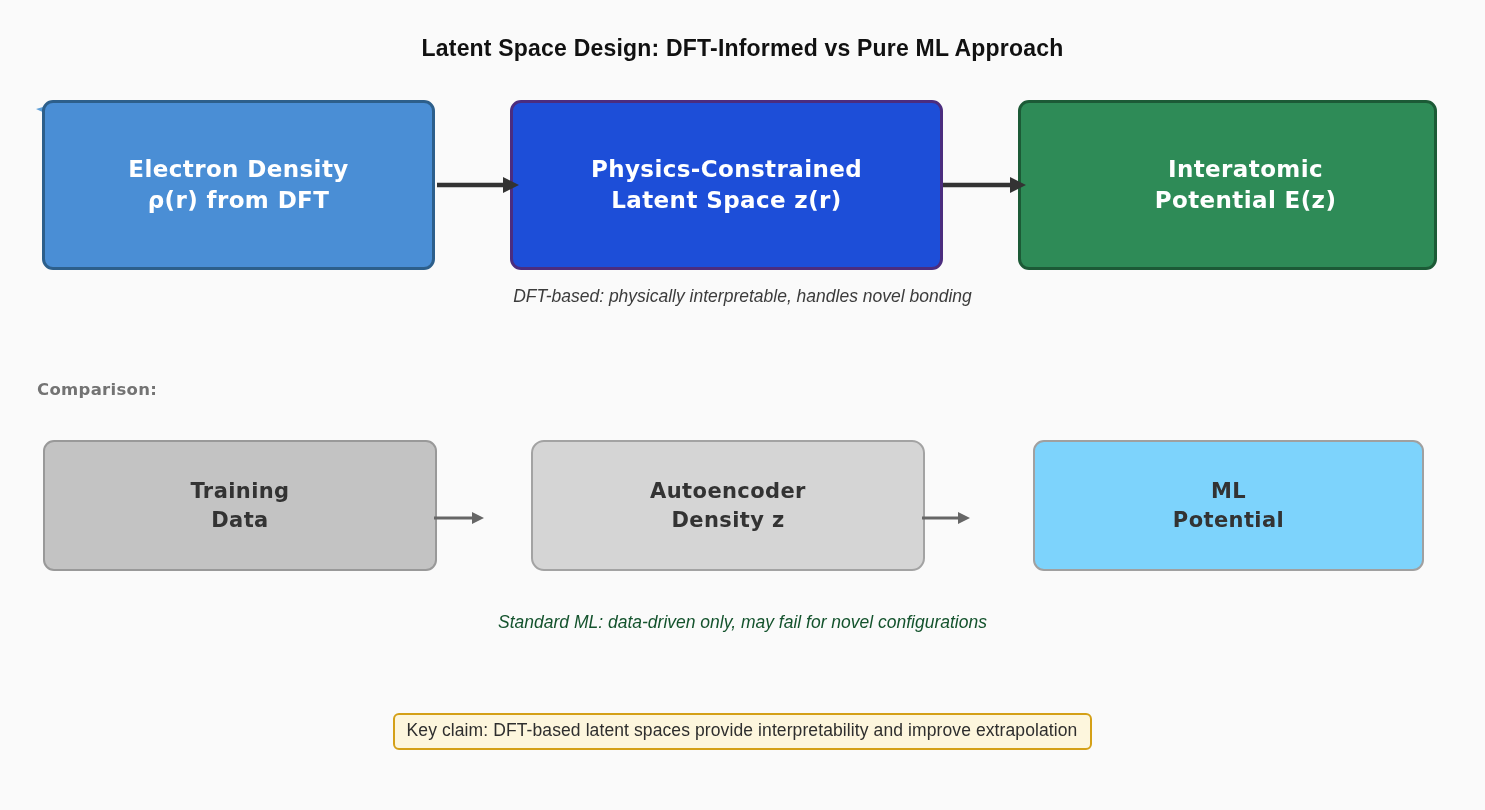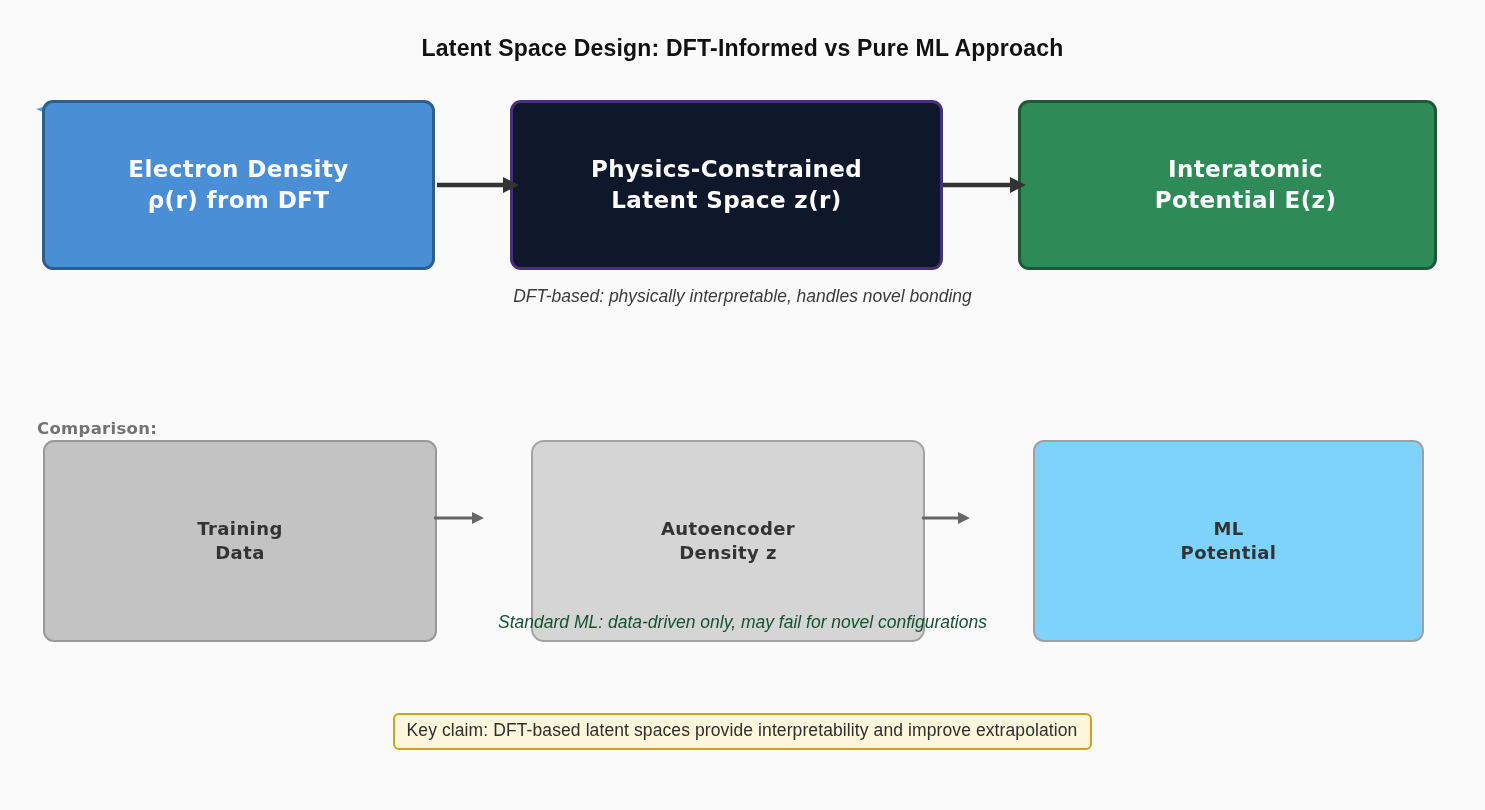--- a/index.html
+++ b/index.html
@@ -38,24 +38,24 @@
     top: 100px;
     height: 170px;
     border-width: 3px;
     color: #ffffff;
     font-size: 23px;
     line-height: 1.35;
     letter-spacing: 0.4px;
   }
   .flow-box.bottom-row {
     top: 440px;
-    height: 202px;
+    height: 131px;
     border-width: 2px;
     color: #333333;
-    font-size: 18px;
+    font-size: 21px;
     line-height: 1.35;
     letter-spacing: 0.4px;
   }
   .caption {
     position: absolute;
     left: 0;
     width: 100%;
     text-align: center;
     font-style: italic;
     font-size: 17.5px;
@@ -64,21 +64,20 @@
   .caption.ml  { top: 612px; color: #14532d; }
   .comparison-label {
     position: absolute;
     left: 37px;
     top: 380px;
     font-family: "DejaVu Sans", sans-serif;
     font-weight: bold;
     font-size: 16.5px;
     color: #737373;
     letter-spacing: 0.3px;
-    margin-top: 39px;
   }
   .key-claim-wrap {
     position: absolute;
     top: 713px;
     left: 0;
     width: 100%;
     display: flex;
     justify-content: center;
   }
   .key-claim {
@@ -114,21 +113,21 @@
     <path d="M36,109 L57,103 L52,113 L55,116 L50,140 L44,139 L47,114 Z" fill="#5e9fd8"></path>
   </svg>
 
   <div class="flow-box top-row" style="left: 42px; width: 393px; background: rgb(74, 142, 213); border-color: rgb(45, 95, 139);">
     <div>
       <span>Electron Density</span><br>
       <span>ρ(r) from DFT</span>
     </div>
   </div>
 
-  <div class="flow-box top-row" style="left: 510px; width: 433px; background: #0f172a; border-color: rgb(75, 45, 127);">
+  <div class="flow-box top-row" style="left: 510px; width: 433px; background: #1d4ed8; border-color: rgb(75, 45, 127);">
     <div>
       <span>Physics-Constrained</span><br>
       <span>Latent Space z(r)</span>
     </div>
   </div>
 
   <div class="flow-box top-row" style="left: 1018px; width: 419px; background: rgb(46, 139, 87); border-color: rgb(28, 90, 54); padding-left: 36px;">
     <div>
       <span>Interatomic</span><br>
       <span>Potential E(z)</span>

